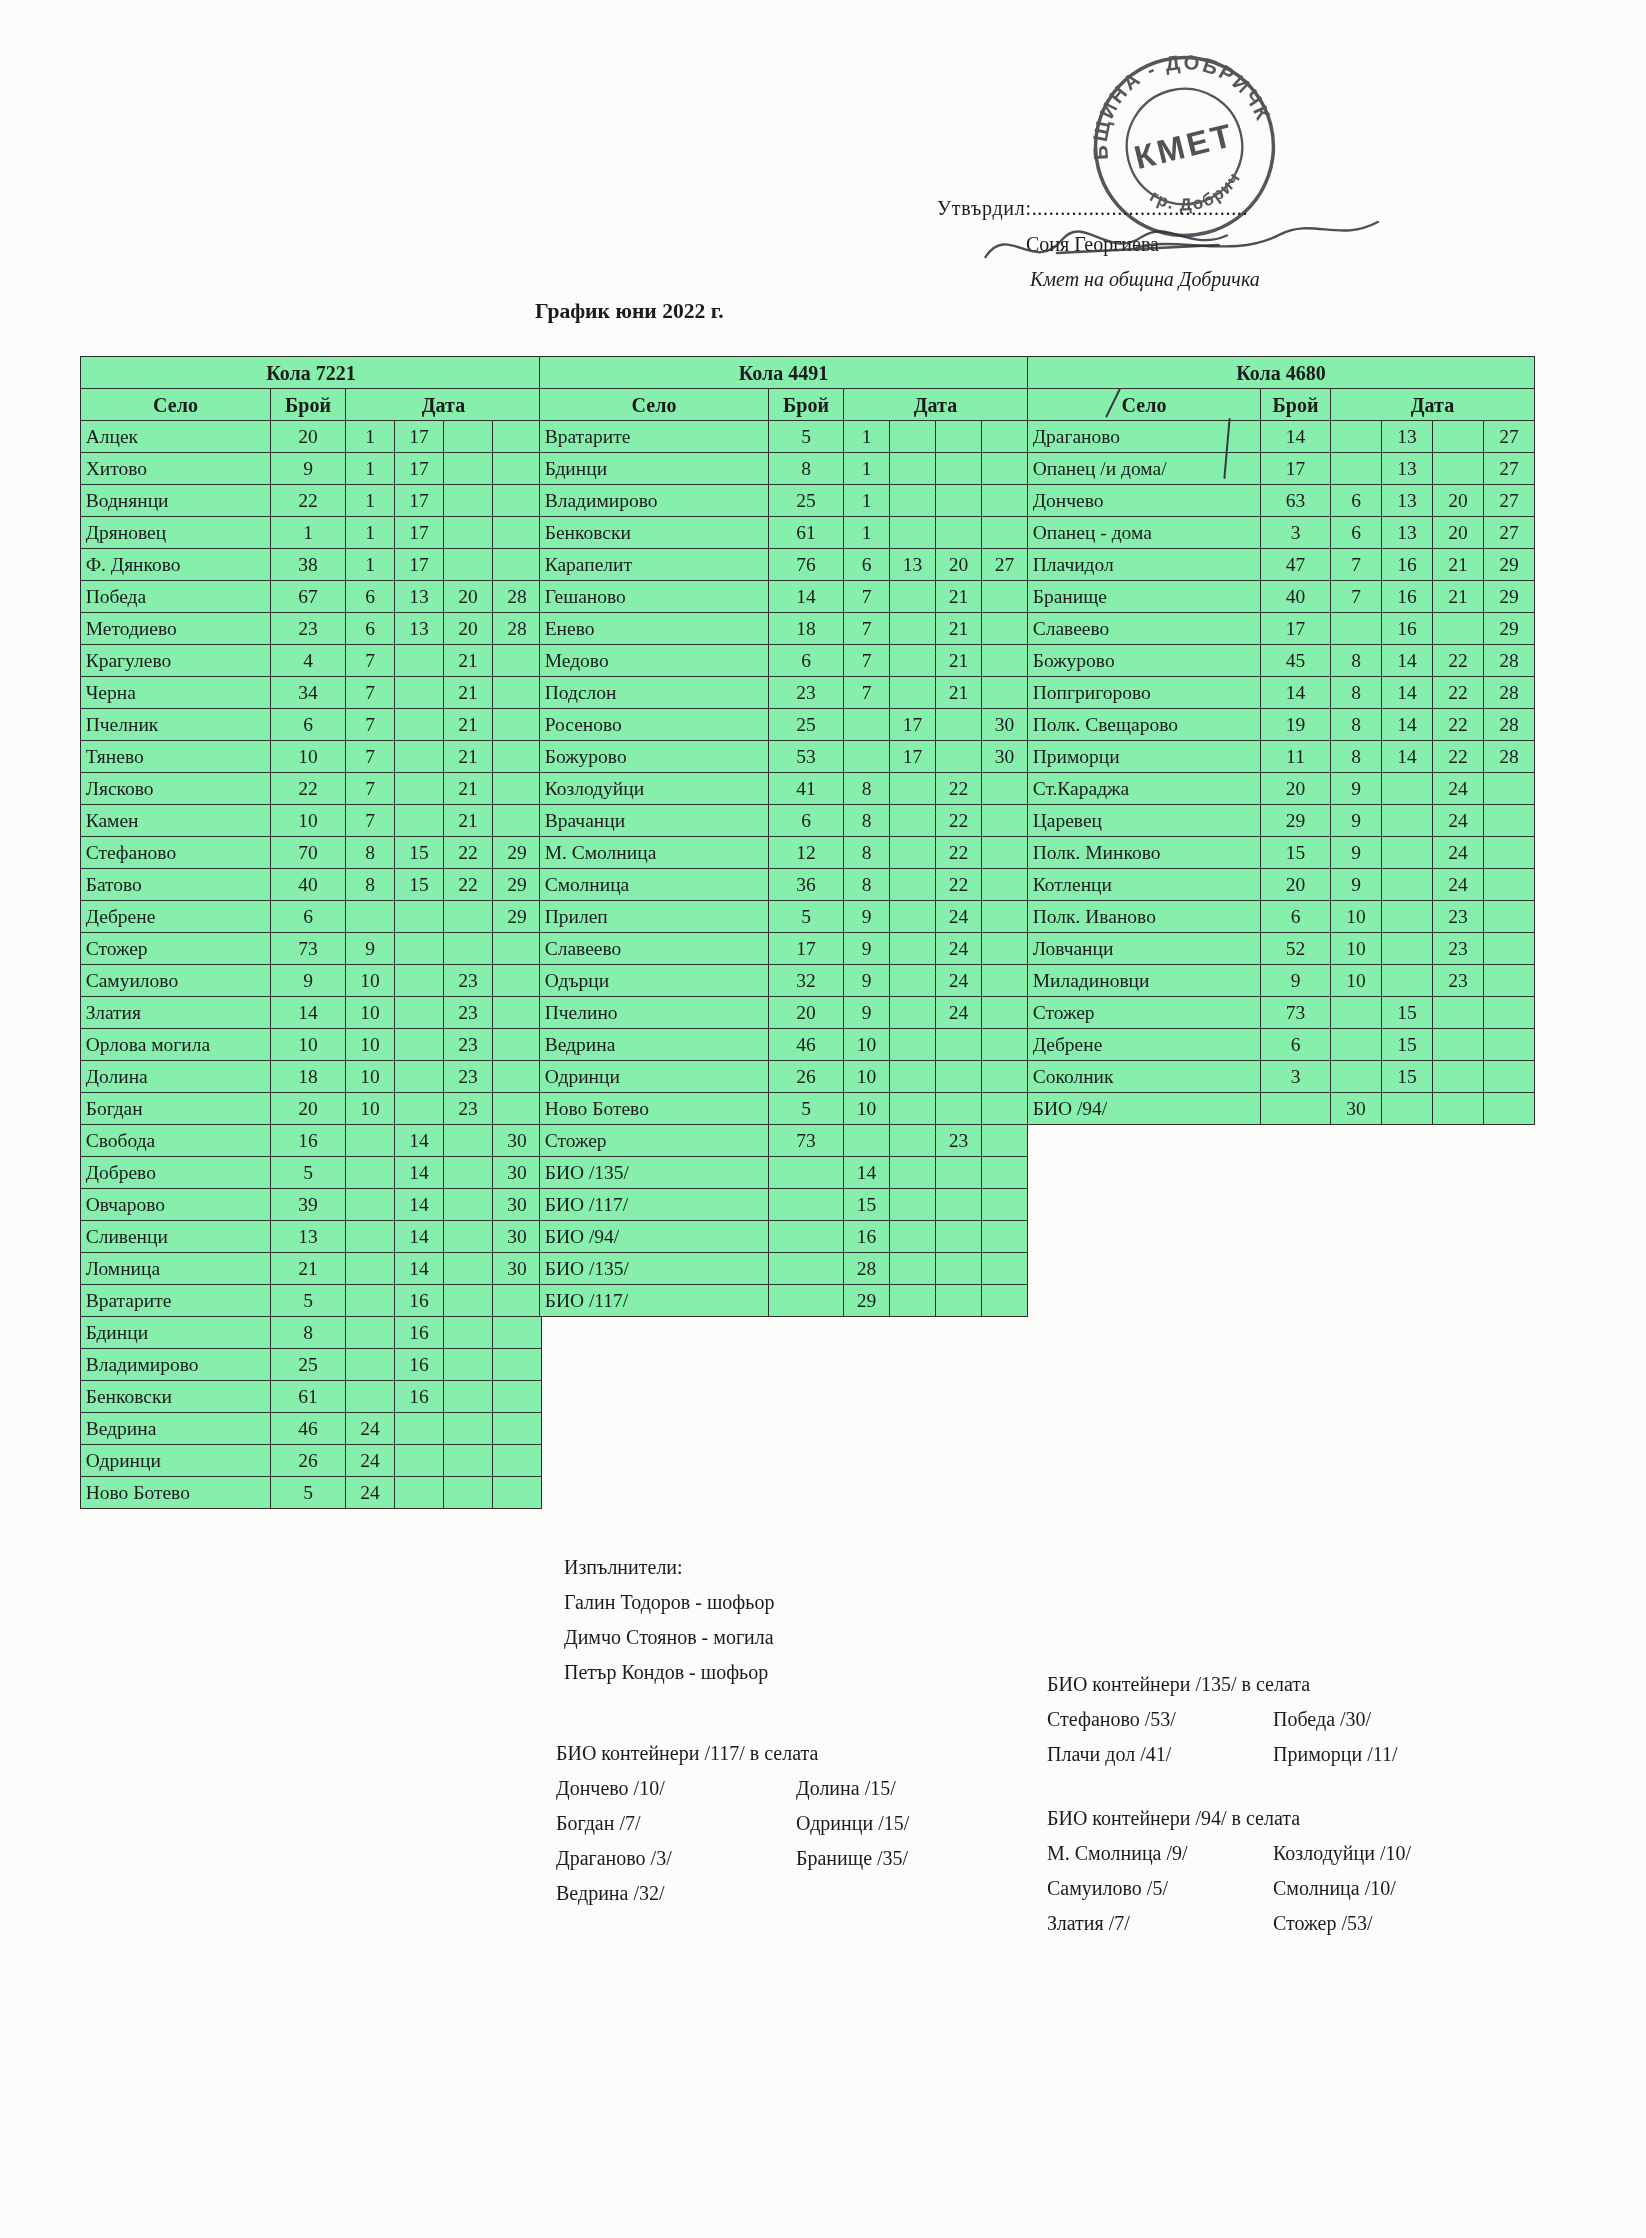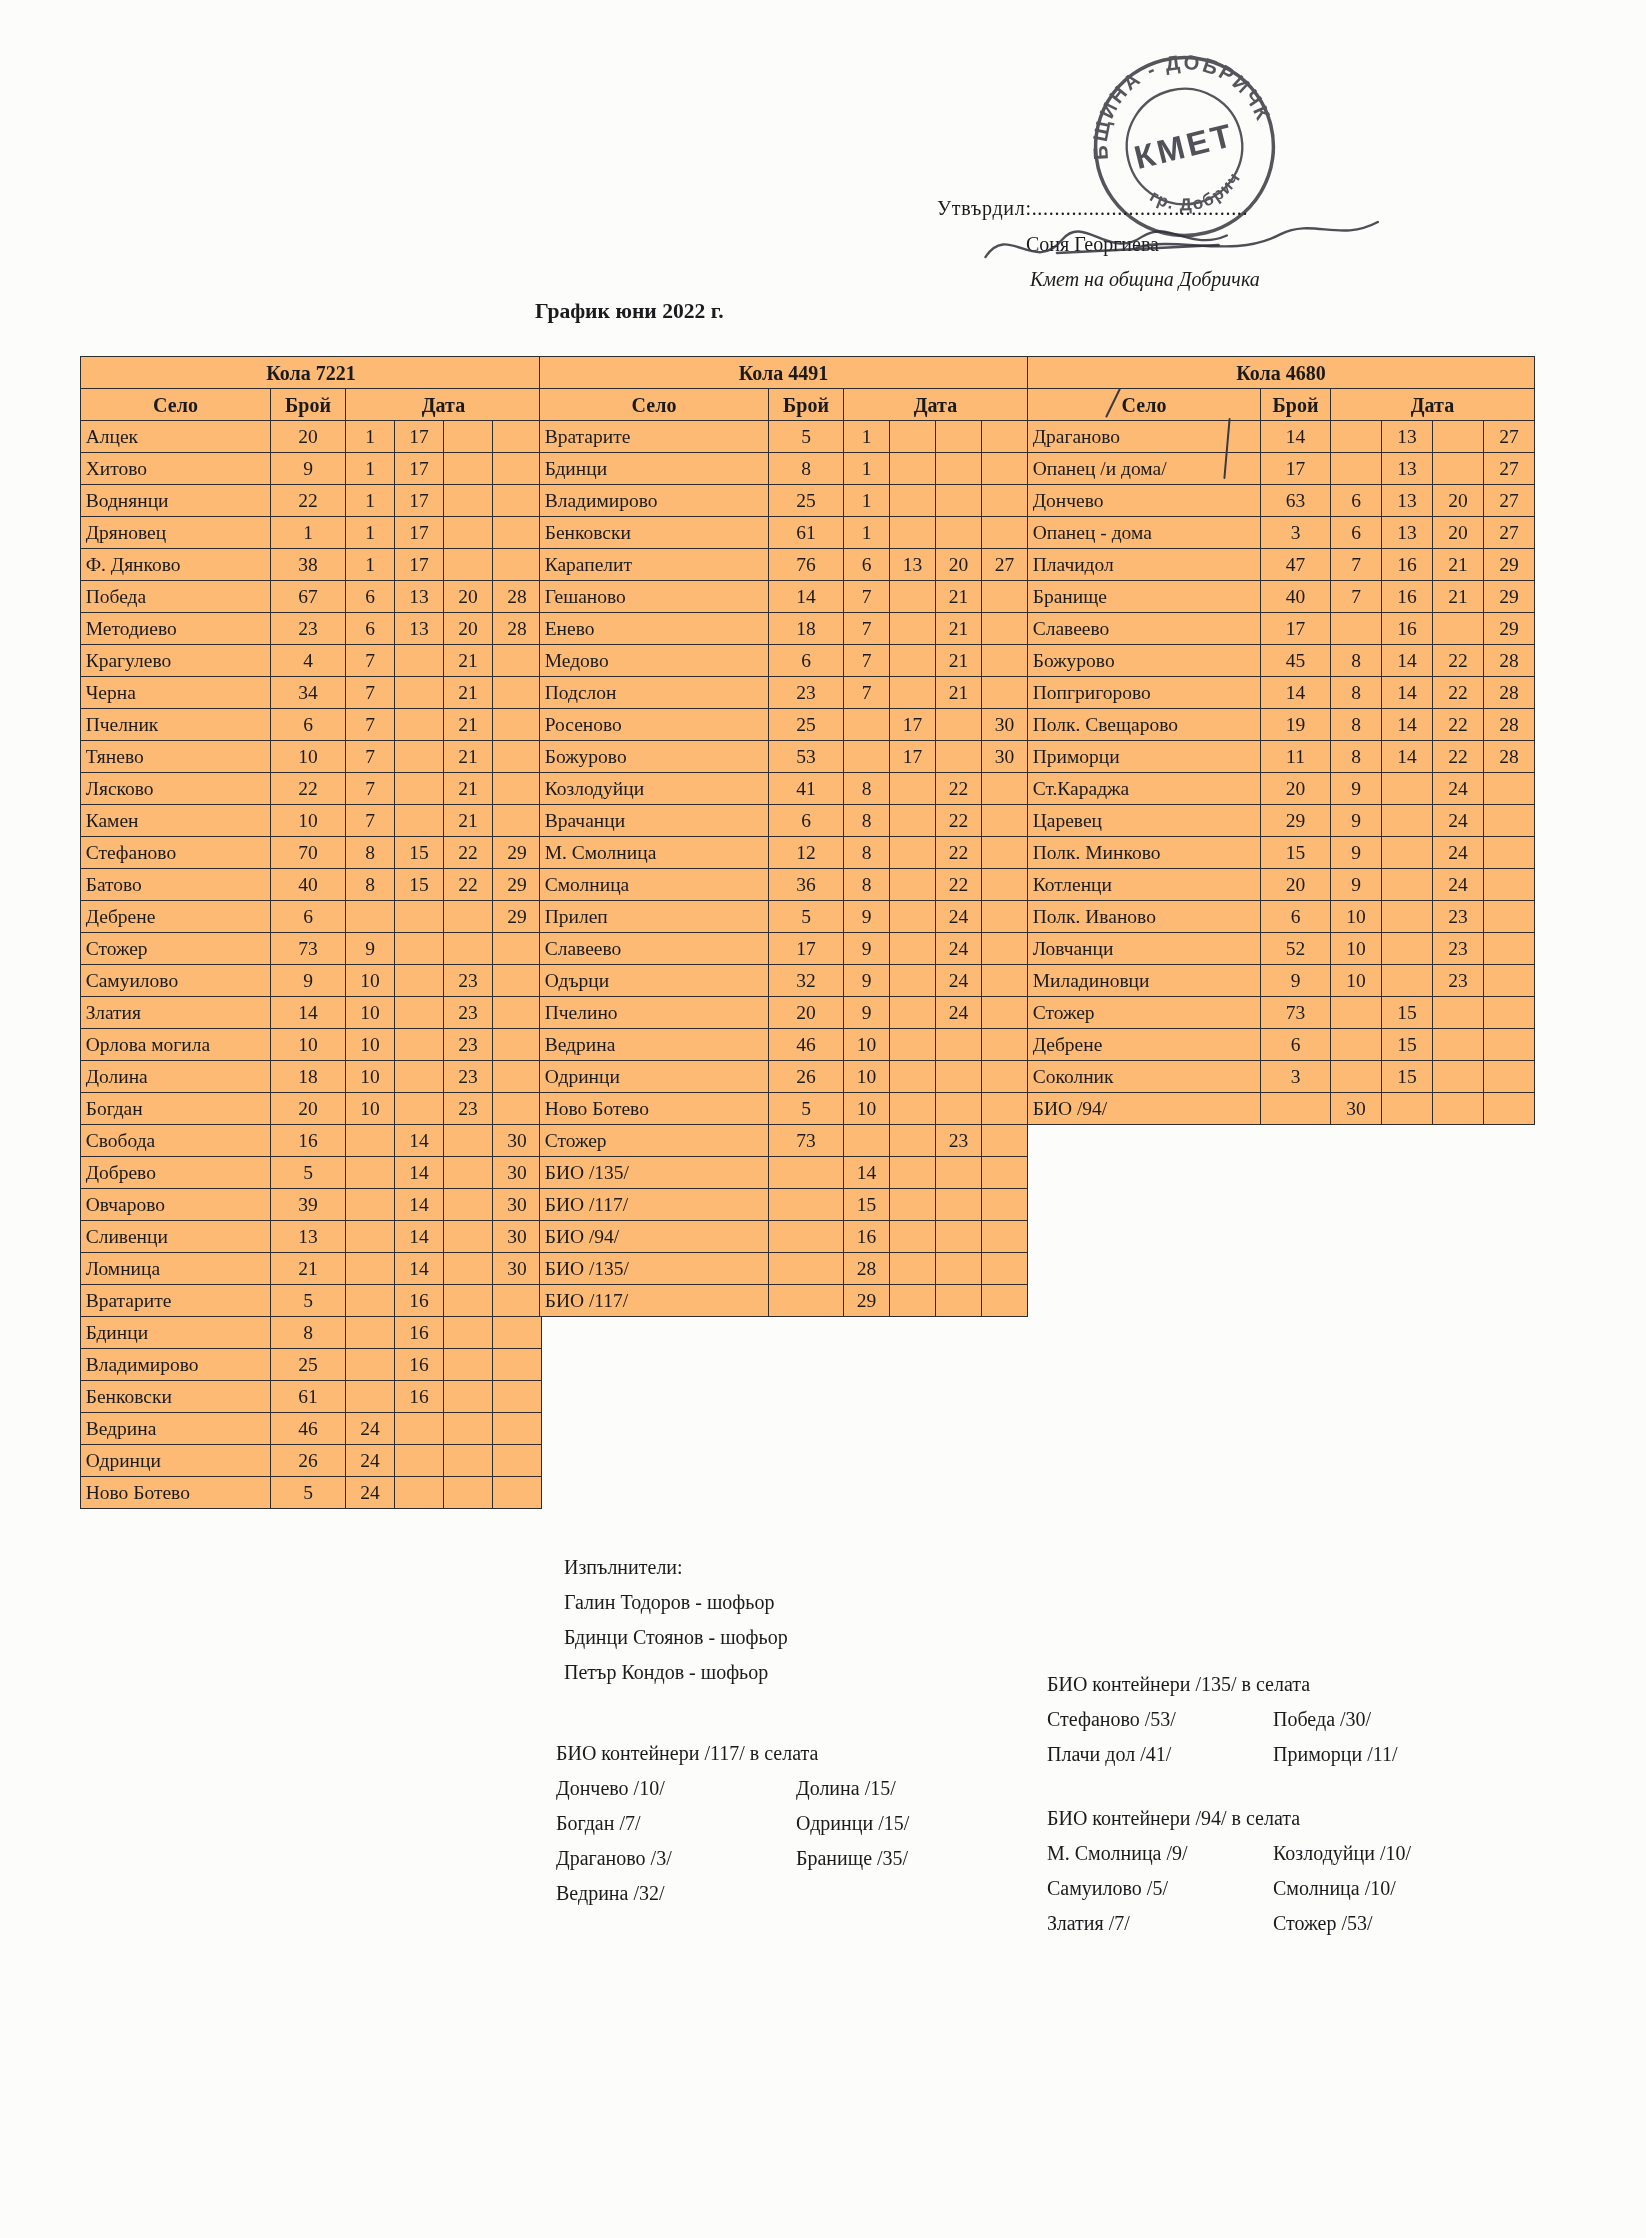--- a/index.html
+++ b/index.html
@@ -21,21 +21,21 @@
   .ring-text.small{font-size:22px;letter-spacing:2px}
   .stamp-center{fill:#3a3a42;font-family:"Liberation Sans",sans-serif;font-weight:bold;
                 font-size:42px;letter-spacing:4px}
   #signature{left:976px;top:195px;width:418px;height:108px}
   .sig{fill:none;stroke:#2f2f38;stroke-width:3.5;stroke-linecap:round;opacity:.85}
 
   
   #doc-title{left:535px;top:299px;font-size:21.6px;font-weight:bold}
 
   
-  .sched{position:absolute;border-collapse:collapse;table-layout:fixed;font-size:19.5px;background:#fdba74}
+  .sched{position:absolute;border-collapse:collapse;table-layout:fixed;font-size:19.5px;background:#86efac}
   .sched th,.sched td{border:1.3px solid #2d2d30;height:32px;line-height:30px;
                       overflow:hidden;white-space:nowrap;padding:0}
   .sched th{font-weight:bold;text-align:center;font-size:20px}
   .sched td.v{text-align:left;padding:0 4.7px}
   .sched td.n{text-align:center}
   #t0{left:80px;top:356px;width:460px}
   #t0 col.cv{width:190px} #t0 col.cn{width:75px} #t0 col.cd{width:49px}
   #t1{left:539px;top:356px;width:488px}
   #t1 col.cv{width:229px} #t1 col.cn{width:75px} #t1 col.cd{width:46px}
   #t2{left:1027px;top:356px;width:508px}
@@ -830,21 +830,21 @@
       </tbody>
   </table>
 
   <div id="pen1" class="pen"></div>
   <div id="pen2" class="pen"></div>
 
   <div id="executors" class="abs txt">
     <div class="line">Изпълнители:</div>
     <div>
         <div class="line">Галин Тодоров - шофьор</div>
-        <div class="line">Бдинци Стоянов - шофьор</div>
+        <div class="line">Димчо Стоянов - могила</div>
         <div class="line">Петър Кондов - шофьор</div>
       </div>
   </div>
 
   <div id="bio135" class="abs txt">
     <div class="bio-title">БИО контейнери /135/ в селата</div>
     <div class="bio-cols">
       <div class="bio-col">
           <div class="line">Стефаново /53/</div>
           <div class="line">Плачи дол /41/</div>

